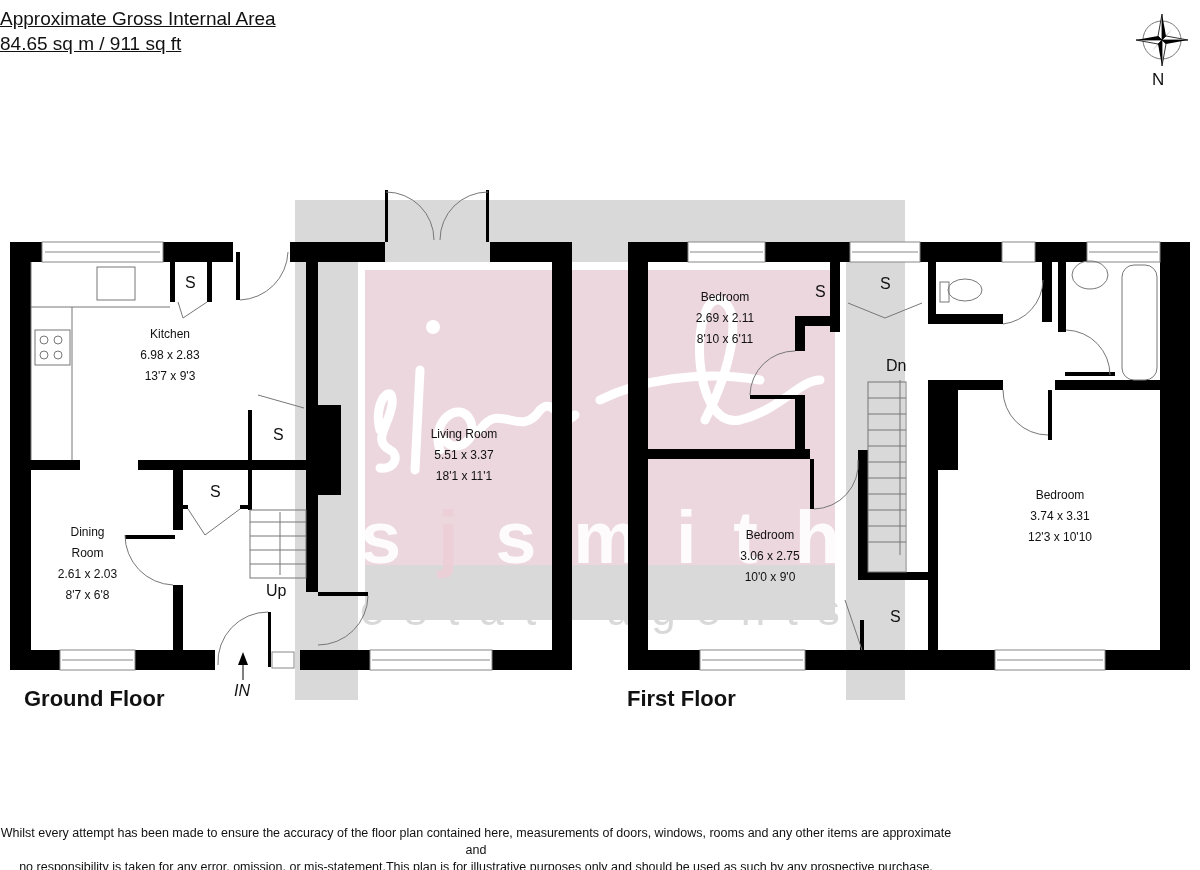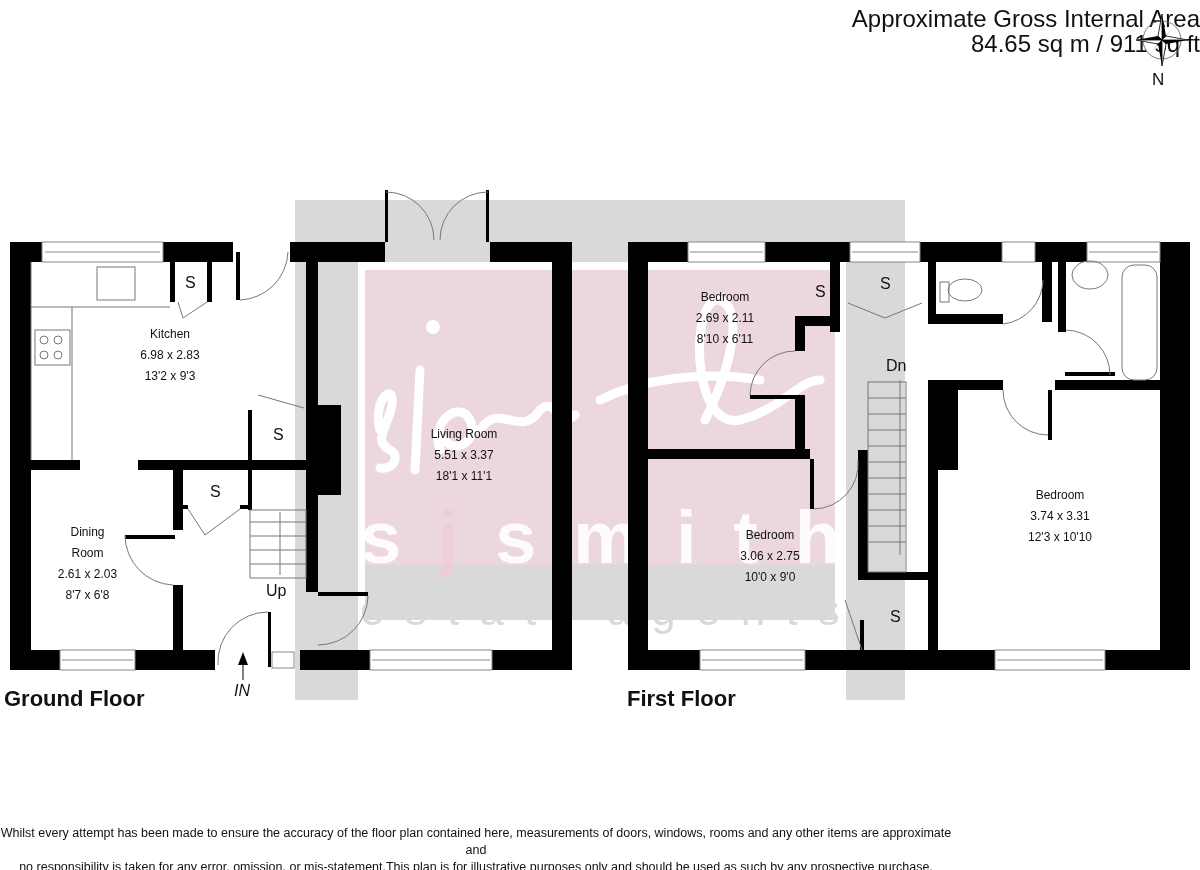--- a/index.html
+++ b/index.html
@@ -1,19 +1,19 @@
 <!DOCTYPE html>
 <html><head>
 <meta charset="utf-8">
 <style>
   html, body { margin: 0; padding: 0; background: #ffffff; }
   body { width: 1200px; height: 870px; position: relative; overflow: hidden;
          font-family: "Liberation Sans", sans-serif; color: #111; }
   .abs { position: absolute; }
-  .title { left: 0; width: 1200px; top: 6px; text-align: right; font-size: 24px; line-height: 25px; }
+  .title { left: 0; width: 1200px; top: 6px; text-align: left; font-size: 19px; line-height: 25px; text-decoration: underline; }
   .compass { left: 1133px; top: 8px; width: 58px; height: 80px; }
   .compass-n { left: 1152px; top: 70px; font-size: 17px; }
   .floor-label { font-weight: bold; font-size: 22px; }
   .room-text { text-align: center; font-size: 12px; line-height: 21px; }
   .small-label { font-size: 16px; }
   .disclaimer { left: 0; width: 952px; top: 825px; text-align: center; font-size: 12.5px; line-height: 17px; }
   svg { position: absolute; left: 0; top: 0; }
   .wm-letters { left: 360px; top: 495px; width: 480px; font-size: 74px; font-weight: bold;
                 color: #ffffff; letter-spacing: 0; display: flex; justify-content: space-between; opacity: 0.92; }
   .wm-letters span.j { color: #eccfd7; }
@@ -234,39 +234,39 @@
 
   <g fill="#000">
     <polygon points="238,665 243,652 248,665"></polygon>
   </g>
   <line x1="243" y1="665" x2="243" y2="680" stroke="#000" stroke-width="1"></line>
 </svg>
 
 <div class="abs room-text" style="left:95px; top:324px; width:150px;">
   <div>Kitchen</div>
   <div>6.98 x 2.83</div>
-  <div>13'2 x 9'3</div>
+  <div>13'7 x 9'3</div>
 </div>
 <div class="abs room-text" style="left:15px; top:522px; width:145px;">
   <div>Dining</div>
   <div>Room</div>
   <div>2.61 x 2.03</div>
   <div>8'7 x 6'8</div>
 </div>
 <div class="abs room-text" style="left:384px; top:424px; width:160px;">
   <div>Living Room</div>
   <div>5.51 x 3.37</div>
   <div>18'1 x 11'1</div>
 </div>
 <div class="abs small-label" style="left:185px; top:274px;">S</div>
 <div class="abs small-label" style="left:273px; top:426px;">S</div>
 <div class="abs small-label" style="left:210px; top:483px;">S</div>
 <div class="abs small-label" style="left:266px; top:582px;">Up</div>
 <div class="abs small-label" style="left:234px; top:682px;font-style:italic;">IN</div>
-<div class="abs floor-label" style="left:4px; top:686px;text-align:center;">Ground Floor</div>
+<div class="abs floor-label" style="left:24px; top:686px;text-align:center;">Ground Floor</div>
 
 <div class="abs room-text" style="left:660px; top:287px; width:130px;">
   <div>Bedroom</div>
   <div>2.69 x 2.11</div>
   <div>8'10 x 6'11</div>
 </div>
 <div class="abs room-text" style="left:700px; top:525px; width:140px;">
   <div>Bedroom</div>
   <div>3.06 x 2.75</div>
   <div>10'0 x 9'0</div>

